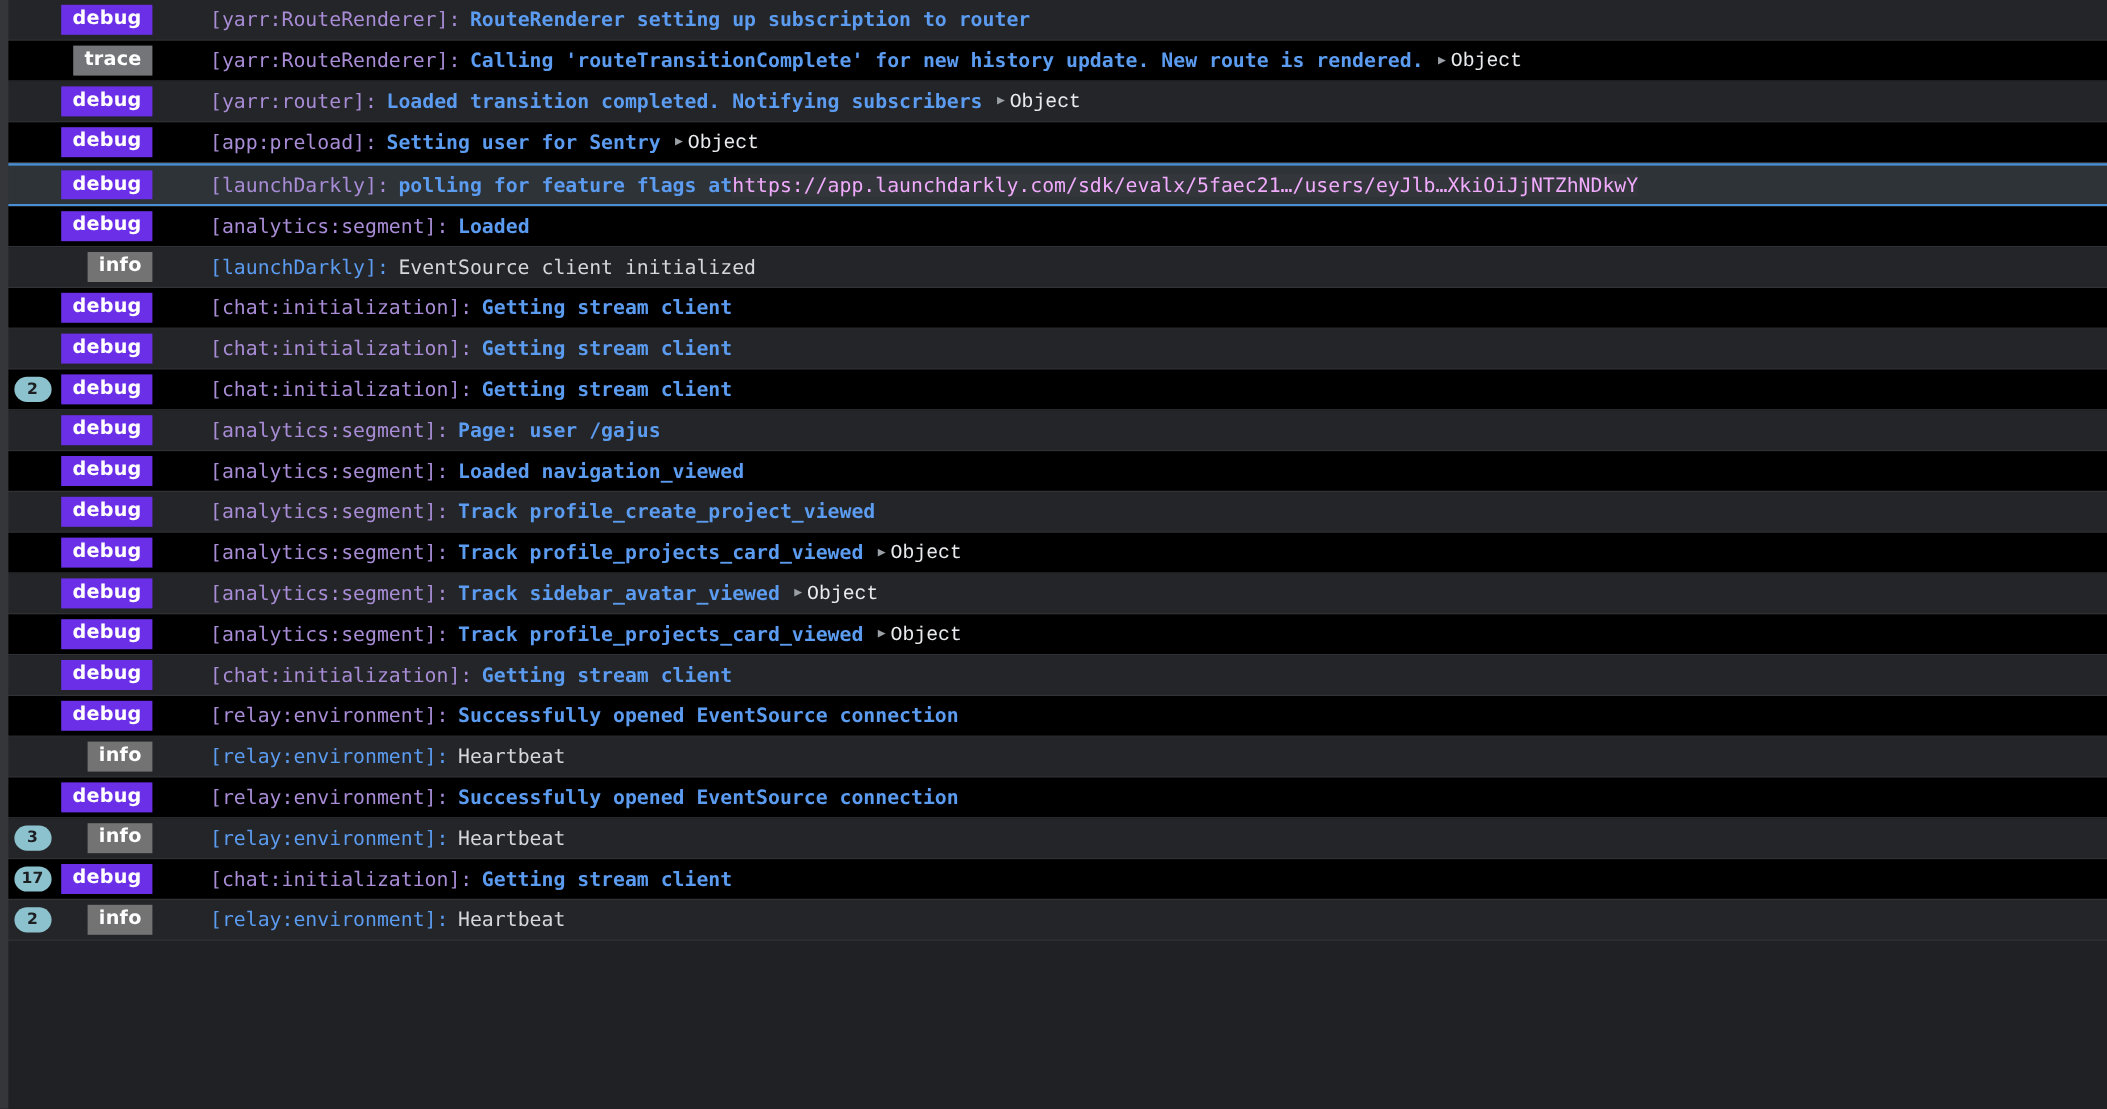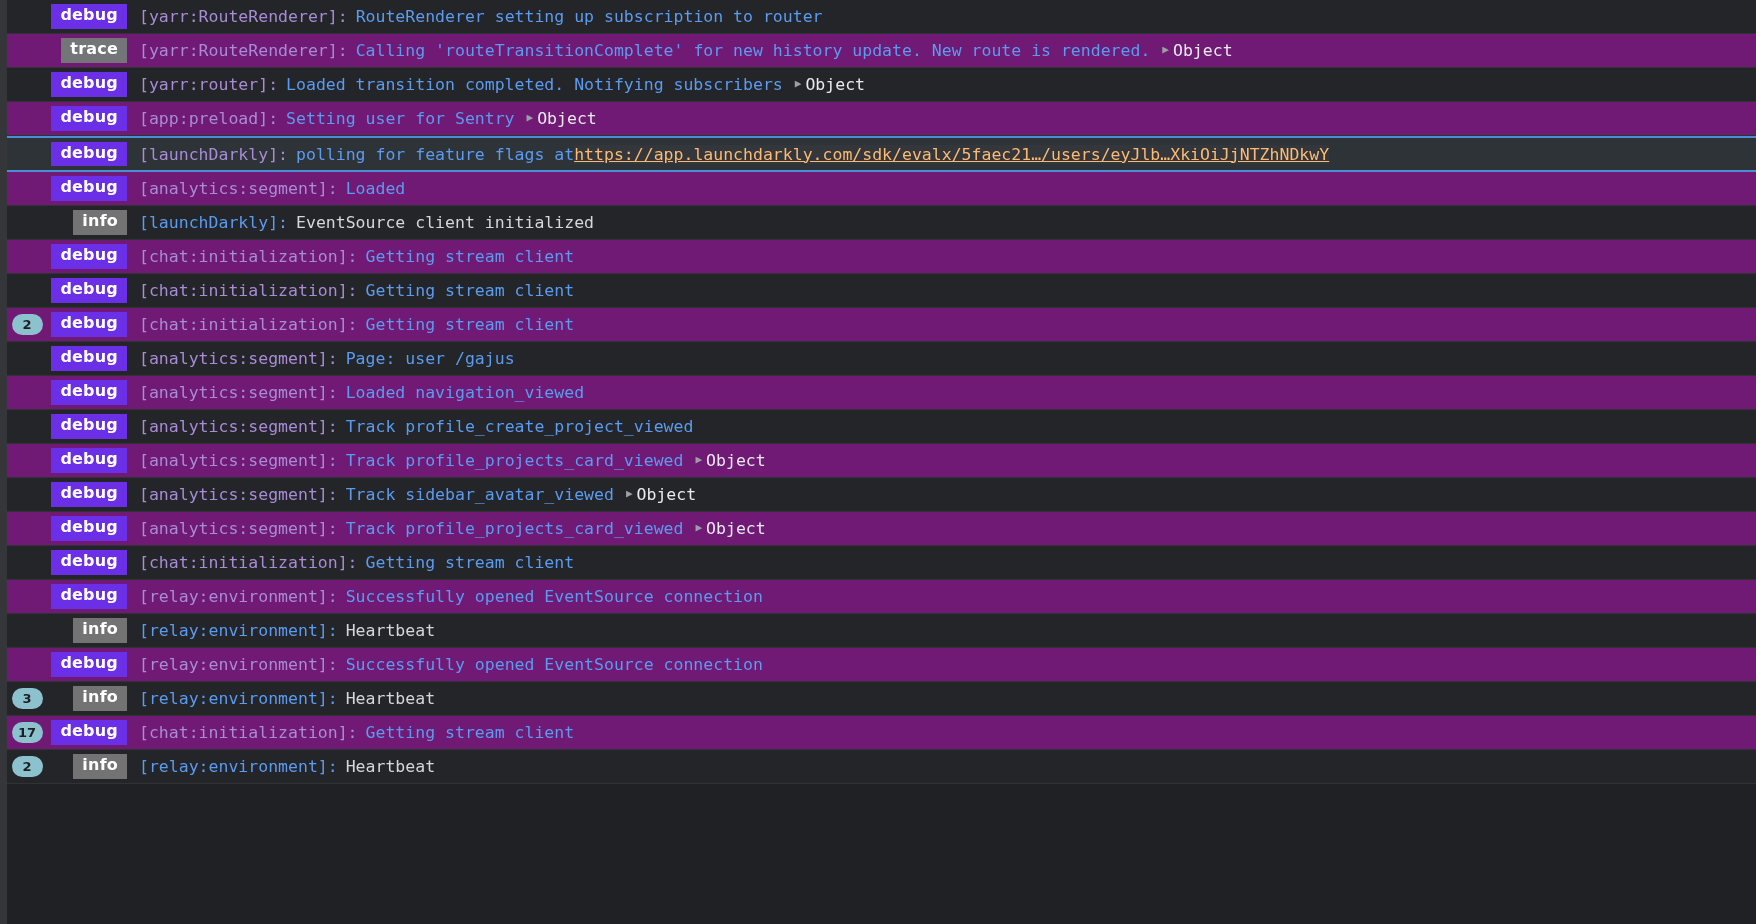--- a/index.html
+++ b/index.html
@@ -42,21 +42,21 @@
     box-sizing: border-box;
     border-bottom: 1px solid #313235;
     display: flex;
     align-items: center;
     background: #242528;
     padding-left: 7px;
     white-space: nowrap;
     overflow: hidden;
   }
   .row.alt {
-    background: #701a75;
+    background: #000000;
   }
   .row.highlight {
     background: #2e3338;
     border-top: 2px solid #4a8fd4;
     border-bottom: 2px solid #4a8fd4;
     height: 36px;
   }
 
   
   .count-col {
@@ -103,57 +103,59 @@
   .level-debug { background: #6b2fe8; }
   .level-info  { background: #737373; }
   .level-trace { background: #737578; }
 
   .msg {
     font-size: 16.5px;
     letter-spacing: 0px;
     display: flex;
     align-items: flex-start;
     gap: 0;
+    margin-left: 36px;
   }
   .ns {
     color: #a88cd6;
   }
   .ns-info {
     color: #5b9bf0;
   }
   .text {
     color: #5b9bf0;
     margin-left: 8px;
+    font-weight: bold;
   }
   .text-plain {
     color: #d6d7da;
     margin-left: 8px;
   }
   .url {
-    color: #fdba74;
-    text-decoration: underline;
+    color: #f0abfc;
     margin-left: 0px;
     background: #33373c;
   }
   .expander {
     margin-left: 12px;
     display: inline-flex;
     align-items: center;
     gap: 4px;
   }
   .tri {
     color: #9aa0a6;
     font-size: 11px;
     line-height: 1;
     position: relative;
     top: -1px;
   }
   .objlabel {
     color: #e8eaed;
     font-size: 16.5px;
+    font-family: Liberation Mono, monospace;
   }
 </style>
 </head>
 <body>
 
 <div id="console">
   <div class="gutter-strip"></div>
   <div id="rows-container">
       <div class="row">
         <div class="count-col"></div>

